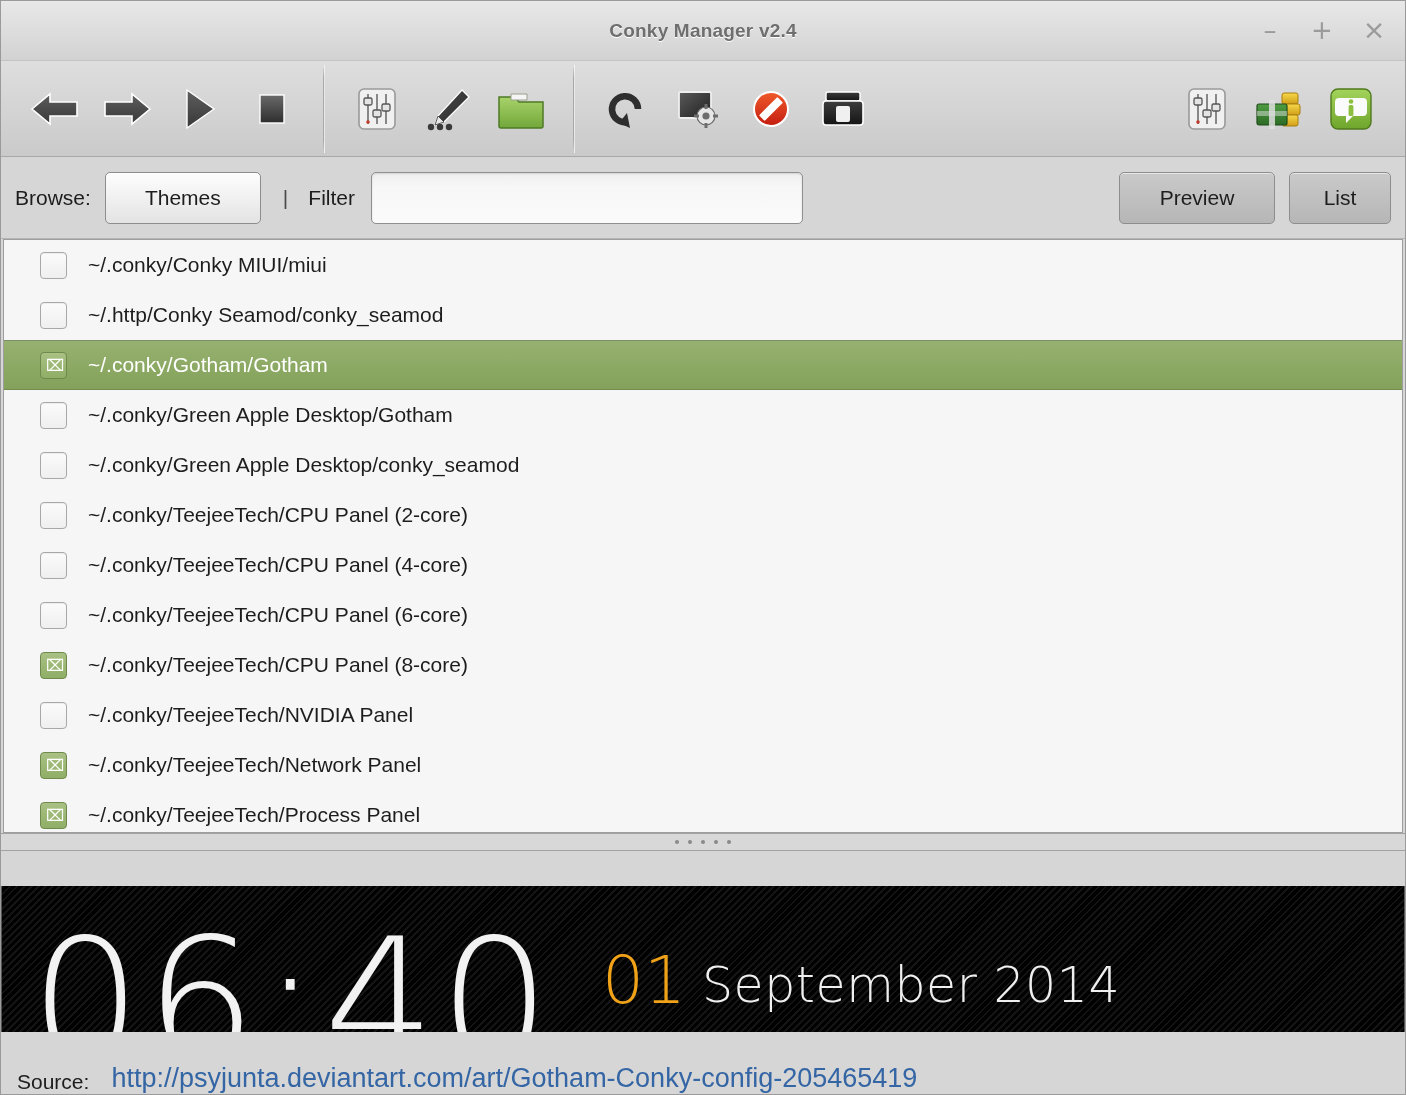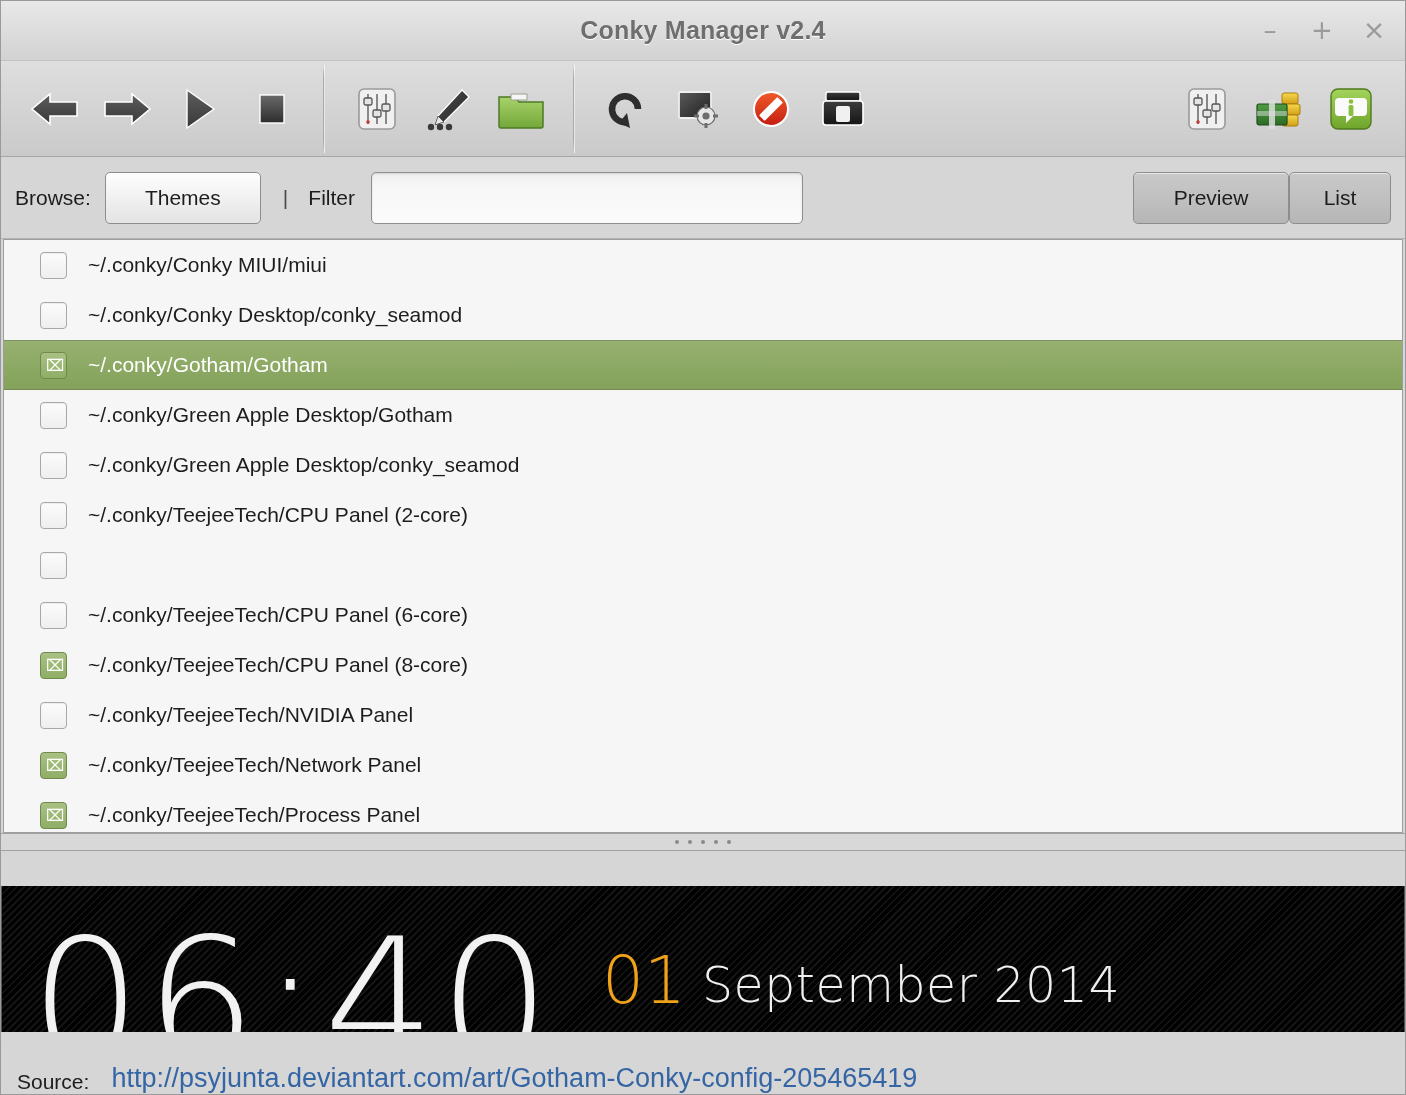--- a/index.html
+++ b/index.html
@@ -18,21 +18,21 @@
 
   
   .titlebar {
     height: 60px; min-height: 60px;
     position: relative;
     background: linear-gradient(to bottom, #e8e8e8 0%, #dcdcdc 55%, #d2d2d2 100%);
     border-bottom: 1px solid #c3c3c3;
     display: flex; align-items: center; justify-content: center;
   }
   .title-text {
-    font-size: 25px; font-weight: bold; color: #6e6e6e;
+    font-size: 19px; font-weight: bold; color: #6e6e6e;
     letter-spacing: .2px;
     text-shadow: 0 1px 0 #ffffff;
   }
   .win-controls {
     position: absolute; right: 18px; top: 0; height: 60px;
     display: flex; align-items: center; gap: 26px;
   }
   .win-btn {
     width: 26px; height: 26px; color: #9b9b9b;
     font-size: 26px; line-height: 24px; text-align: center;
@@ -89,21 +89,21 @@
   .pipe { font-size: 21px; color: #4a4a4a; margin: 0 20px 0 22px; }
   .filter-label { font-size: 21px; color: #1d1d1d; margin-right: 16px; }
   .filter-input {
     flex: 1; height: 52px; max-width: 432px;
     border: 1px solid #8f8f8f; border-radius: 5px;
     background: linear-gradient(to bottom, #efefef 0%, #f7f7f7 30%, #fbfbfb 100%);
     font-size: 20px; padding: 0 10px; color: #222;
     font-family: "Liberation Sans", sans-serif;
     box-shadow: inset 0 1px 2px rgba(0,0,0,.12);
   }
-  .right-btns { margin-left: auto; display: flex; }
+  .right-btns { margin-left: auto; display: flex; gap: 14px; }
   .btn-preview { min-width: 156px; }
   .btn-list { min-width: 102px; }
 
   
   .list-wrap {
     flex: 1; min-height: 0;
     background: #f6f6f6;
     border: 1px solid #9e9e9e;
     margin: 0 2px;
     overflow: hidden;
@@ -426,21 +426,21 @@
   </div>
 
   <div class="list-wrap">
     <div id="rows">
         <div class="row">
           <div class="cb off"></div>
           <span class="row-label">~/.conky/Conky MIUI/miui</span>
         </div>
         <div class="row">
           <div class="cb off"></div>
-          <span class="row-label">~/.conky/Conky Desktop/conky_seamod</span>
+          <span class="row-label">~/.http/Conky Seamod/conky_seamod</span>
         </div>
         <div class="row sel">
           <div class="cb on">
             <span class="mark">⌧</span>
           </div>
           <span class="row-label">~/.conky/Gotham/Gotham</span>
         </div>
         <div class="row">
           <div class="cb off"></div>
           <span class="row-label">~/.conky/Green Apple Desktop/Gotham</span>
@@ -448,20 +448,21 @@
         <div class="row">
           <div class="cb off"></div>
           <span class="row-label">~/.conky/Green Apple Desktop/conky_seamod</span>
         </div>
         <div class="row">
           <div class="cb off"></div>
           <span class="row-label">~/.conky/TeejeeTech/CPU Panel (2-core)</span>
         </div>
         <div class="row">
           <div class="cb off"></div>
+          <span class="row-label">~/.conky/TeejeeTech/CPU Panel (4-core)</span>
         </div>
         <div class="row">
           <div class="cb off"></div>
           <span class="row-label">~/.conky/TeejeeTech/CPU Panel (6-core)</span>
         </div>
         <div class="row">
           <div class="cb on">
             <span class="mark">⌧</span>
           </div>
           <span class="row-label">~/.conky/TeejeeTech/CPU Panel (8-core)</span>

